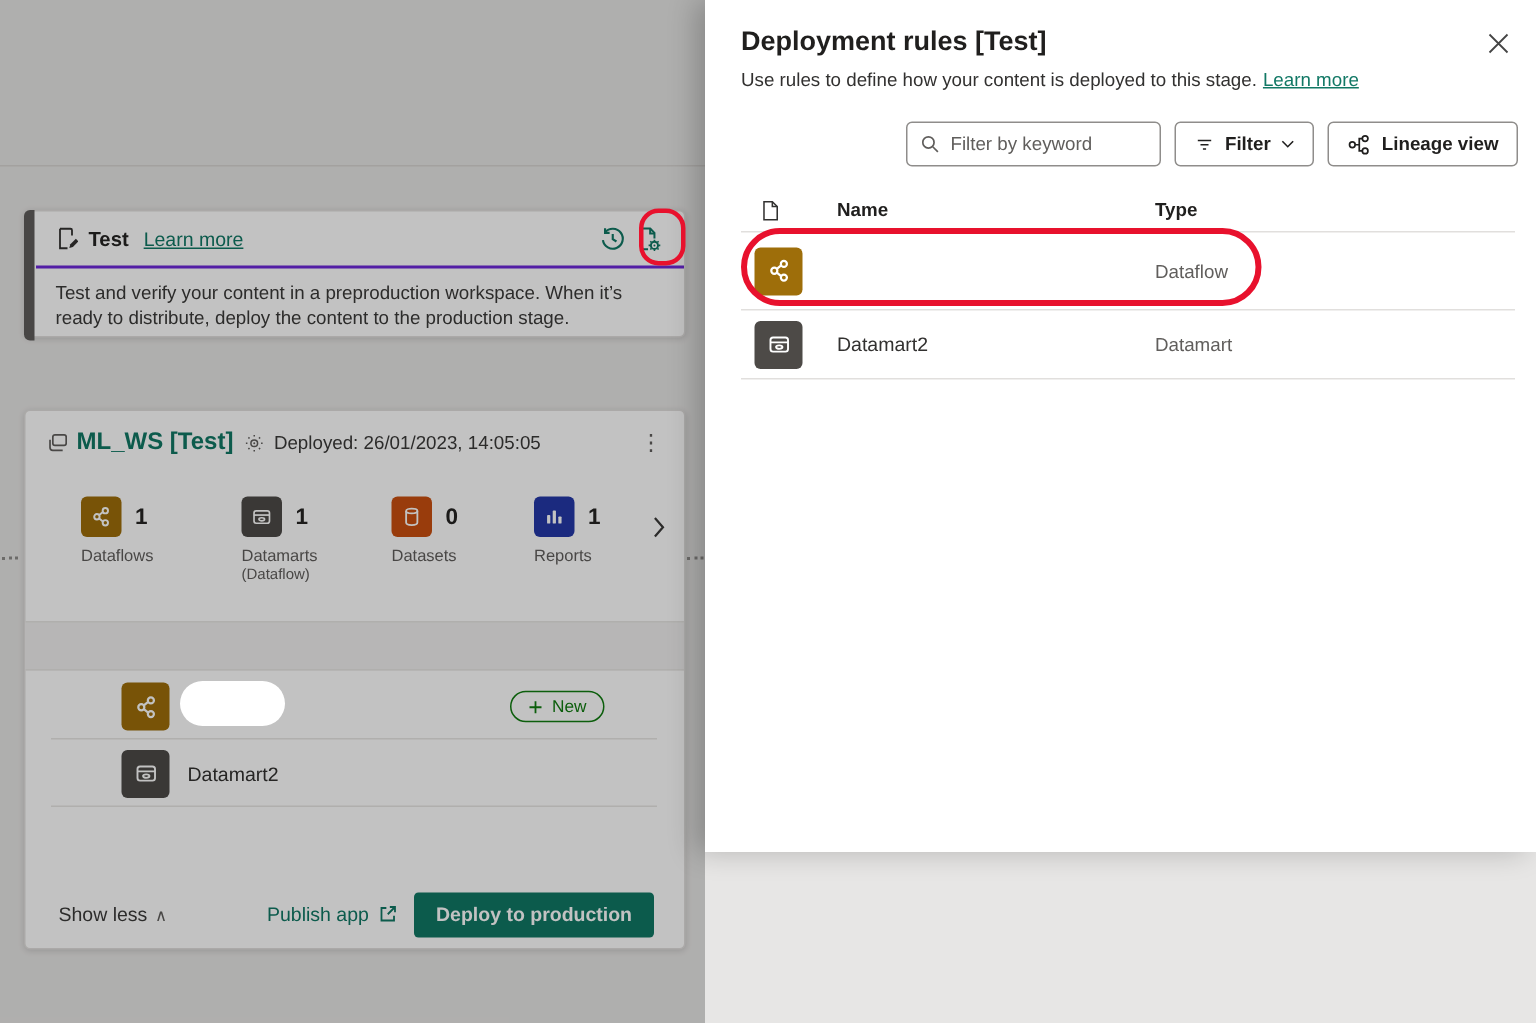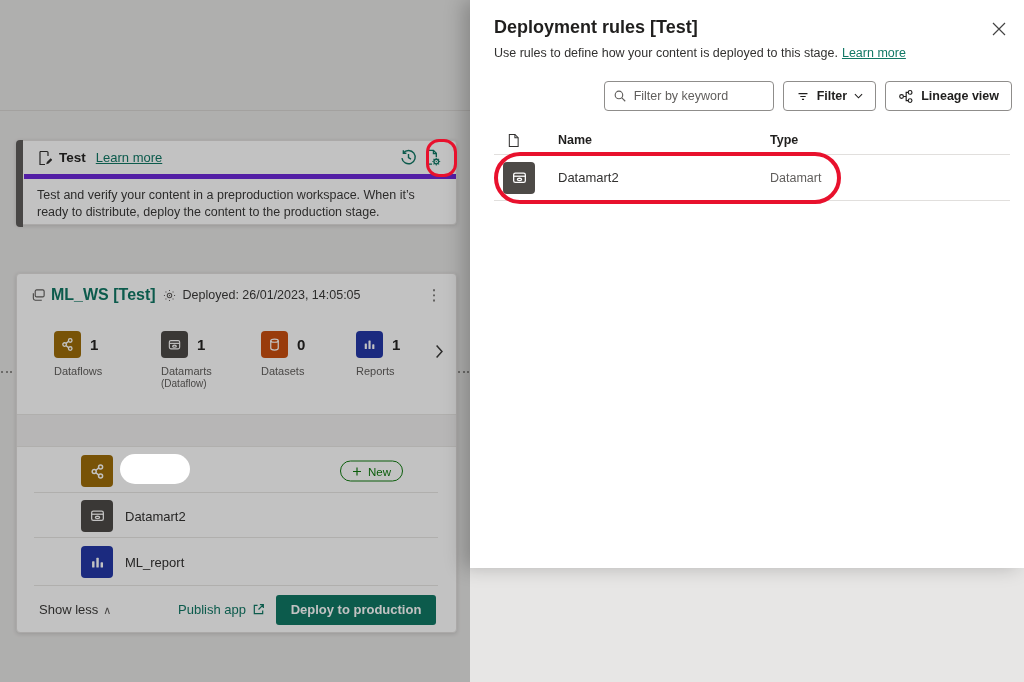--- a/index.html
+++ b/index.html
@@ -13,21 +13,21 @@
   .top-divider { position:absolute; left:0; top:110px; width:470px; height:1px; background:#d6d4d2; }
 
   .card { position:absolute; left:16px; width:441px; background:#ffffff;
           border:1px solid #e1dfdd; border-radius:4px; box-shadow:0 1px 4px rgba(0,0,0,.14); }
 
   
   .test-card { top:140px; height:85px; }
   .stage-bar { position:absolute; left:-1px; top:-1px; width:7px; height:87px;
                background:#5f5d5b; border-radius:4px 0 0 4px; }
   .test-head { position:absolute; left:7px; right:0; top:0; height:38px;
-               display:flex; align-items:center; padding:0 12px 0 13px; border-bottom:5px solid #6d28d9; }
+               display:flex; align-items:center; padding:0 12px 0 13px; border-bottom:2px solid #6d28d9; }
   .test-title { font-size:13.5px; font-weight:bold; color:#252423; margin:0 10px 0 7px; }
   .link { color:#117865; text-decoration:underline; cursor:pointer; }
   .test-head .link { font-size:13px; }
   .head-spacer { flex:1; }
   .icon-btn { width:24px; height:24px; display:flex; align-items:center; justify-content:center; cursor:pointer; border-radius:3px; }
   .test-desc { position:absolute; left:20px; top:46px; width:400px;
                font-size:12.5px; line-height:1.32; color:#3b3a39; }
 
   
   .ws-card { top:273px; height:360px; }
@@ -268,31 +268,20 @@
           <svg width="17" height="17" viewBox="0 0 16 16" fill="none" stroke="#fff" stroke-width="1.2">
             <rect x="2.5" y="3.8" width="11" height="8.8" rx="1.6"></rect>
               <path d="M2.5 6.8h11"></path>
               <ellipse cx="8" cy="9.8" rx="2" ry="1.1"></ellipse>
           </svg>
         </span>
         <span class="item-name">Datamart2</span>
         <span class="row-line"></span>
       </div>
 
-      <div class="item-row row-3">
-        <span class="item-icon bg-report">
-          <svg width="17" height="17" viewBox="0 0 16 16" fill="#fff">
-            <rect x="2.9" y="6.8" width="2.3" height="6" rx="0.6"></rect>
-              <rect x="6.9" y="3.6" width="2.3" height="9.2" rx="0.6"></rect>
-              <rect x="10.9" y="7.8" width="2.3" height="5" rx="0.6"></rect>
-          </svg>
-        </span>
-        <span class="item-name">ML_report</span>
-        <span class="row-line"></span>
-      </div>
 
       <div class="ws-footer">
         <span class="show-less"><span>Show less</span><span class="caret">∧</span></span>
         <span class="publish-app">
           <span>Publish app</span>
           <svg width="13" height="13" viewBox="0 0 14 14" fill="none" stroke="#117865" stroke-width="1.3">
             <path d="M6 2.5H2.5v9h9V8"></path>
               <path d="M8.5 1.8H12.2V5.5M12.2 1.8 7 7"></path>
           </svg>
         </span>
@@ -350,20 +339,32 @@
         <span class="t-head-icon">
           <svg width="13" height="15" viewBox="0 0 14 16" fill="none" stroke="#323130" stroke-width="1.1">
             <path d="M2.5 1.5h6L12 5v9.5H2.5z"></path>
               <path d="M8.5 1.5V5H12"></path>
           </svg>
         </span>
         <span>Name</span>
         <span>Type</span>
       </div>
 
+      <div class="t-row t-body-row t-r1">
+        <span class="t-icon bg-dataflow">
+          <svg width="17" height="17" viewBox="0 0 16 16" fill="none" stroke="#fff" stroke-width="1.4">
+            <circle cx="10.9" cy="3.7" r="1.9"></circle>
+              <circle cx="4.9" cy="8" r="1.9"></circle>
+              <circle cx="10.9" cy="12.3" r="1.9"></circle>
+            <path d="M6.5 6.8l2.7-2.2M6.5 9.2l2.7 2.2"></path>
+          </svg>
+        </span>
+        <span class="t-name"></span>
+        <span class="t-type">Dataflow</span>
+      </div>
 
       <div class="t-row t-body-row t-r2">
         <span class="t-icon bg-datamart">
           <svg width="17" height="17" viewBox="0 0 16 16" fill="none" stroke="#fff" stroke-width="1.2">
             <rect x="2.5" y="3.8" width="11" height="8.8" rx="1.6"></rect>
               <path d="M2.5 6.8h11"></path>
               <ellipse cx="8" cy="9.8" rx="2" ry="1.1"></ellipse>
           </svg>
         </span>
         <span class="t-name">Datamart2</span>

